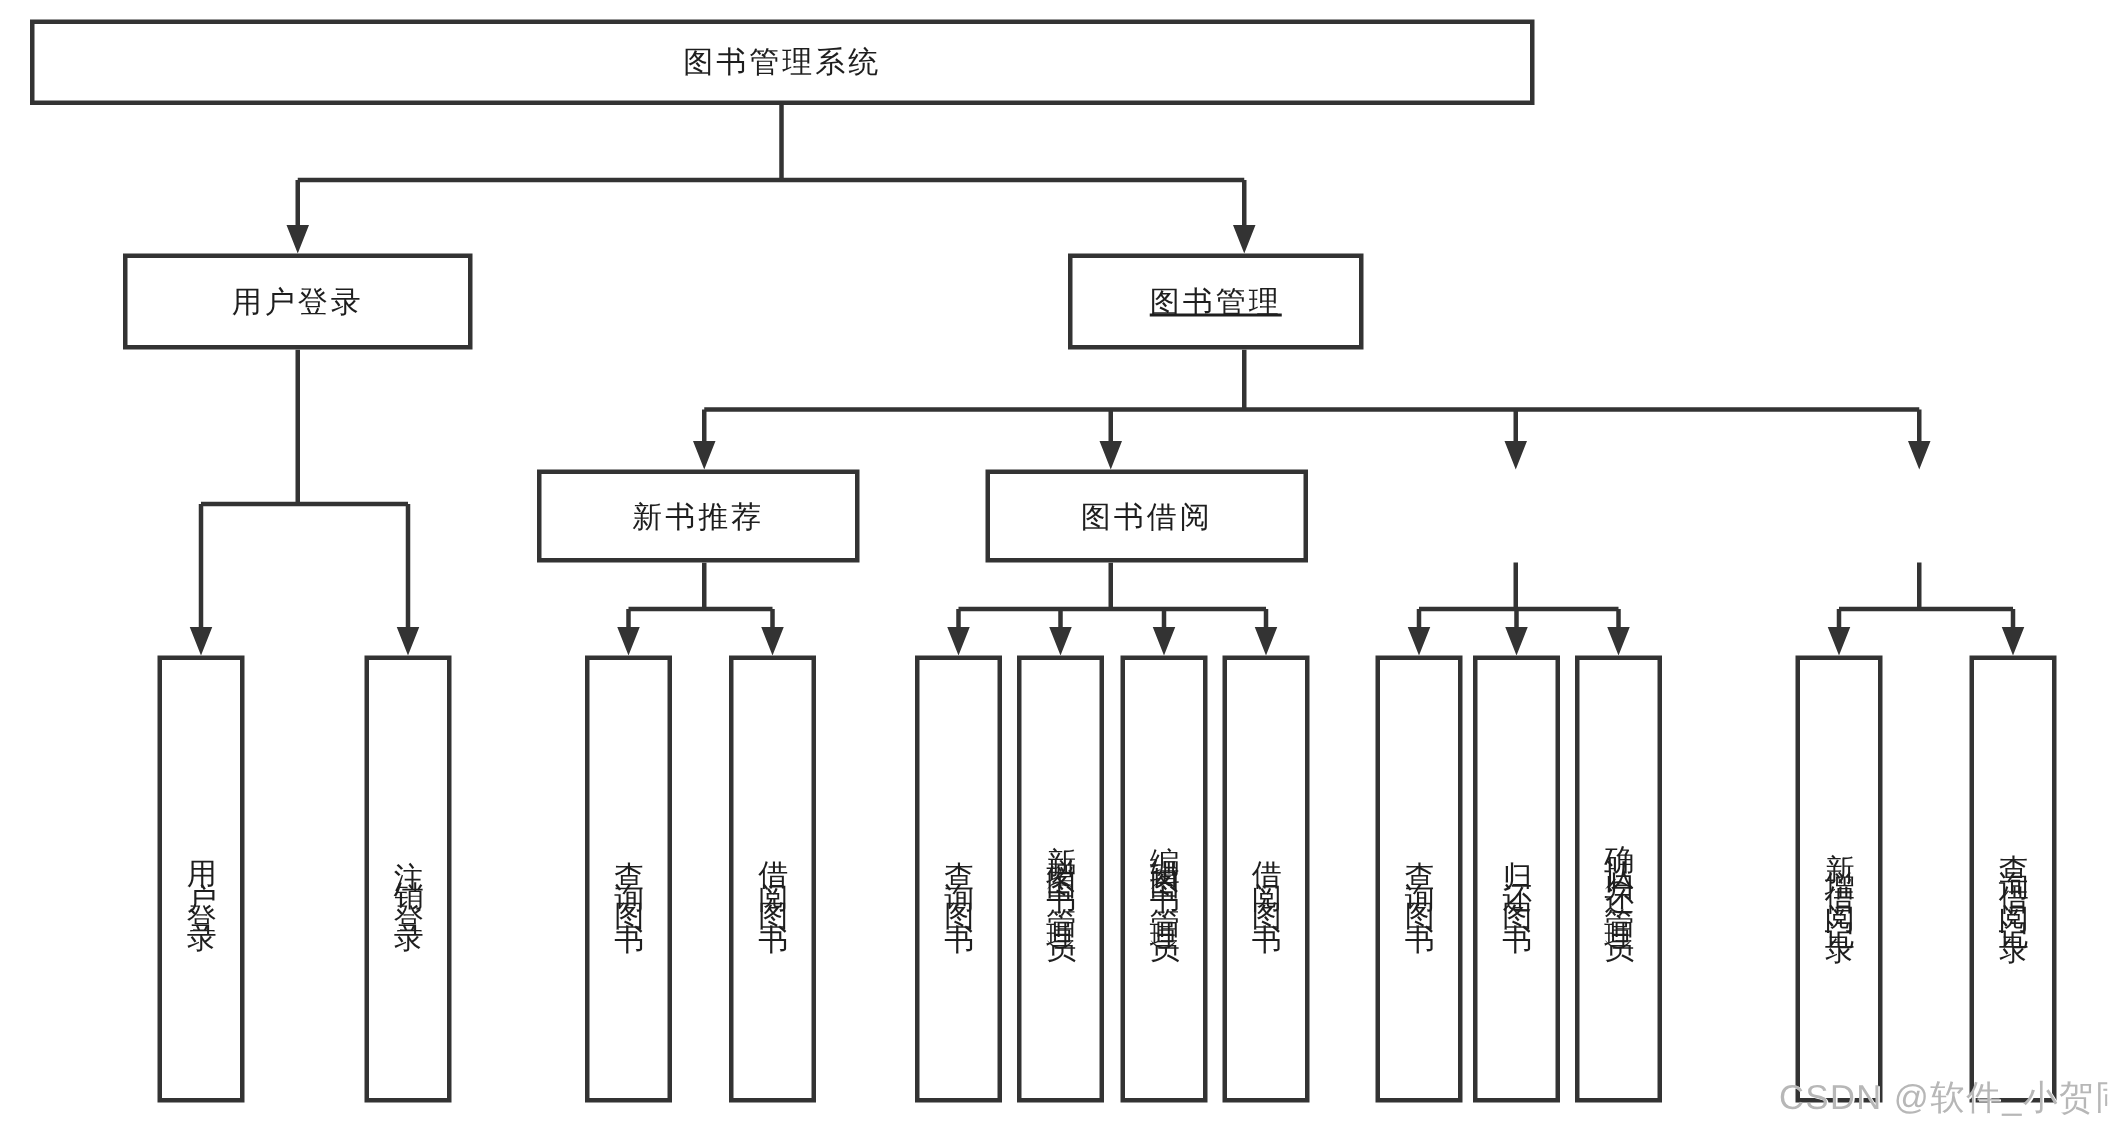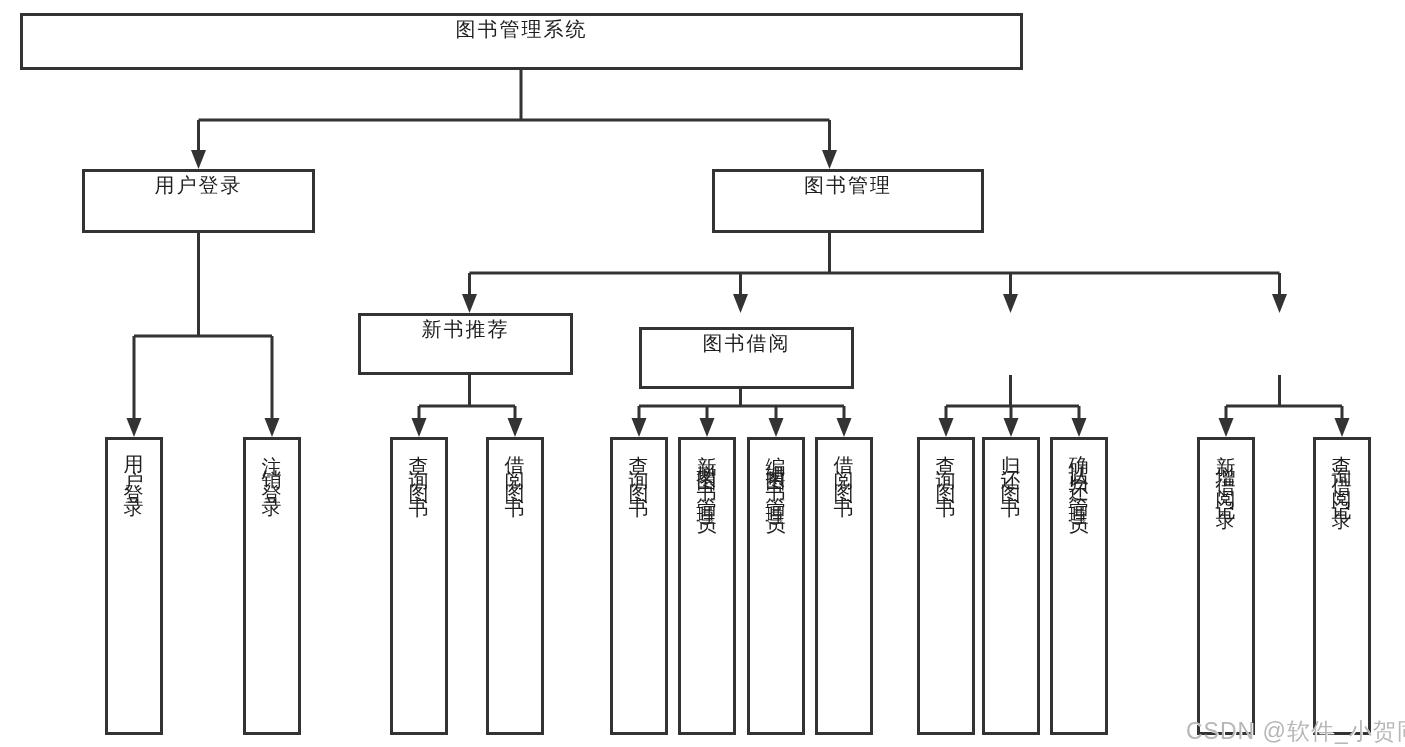--- a/index.html
+++ b/index.html
@@ -15,35 +15,35 @@
     position: absolute;
     left: 0; top: 0;
     width: 1405px; height: 747px;
   }
   .box {
     position: absolute;
     box-sizing: border-box;
     border: 3px solid #333333;
     background: #ffffff;
     display: flex;
-    align-items: flex-start;
+    align-items: center;
     justify-content: center;
     color: #1e1e1e;
   }
   .h-label {
     font-size: 20px;
     letter-spacing: 2px;
     white-space: nowrap;
   }
   .root   { left: 20px;   top: 13px;  width: 1003px; height: 57px; }
   .l2a    { left: 82px;   top: 169px; width: 233px;  height: 64px; }
-  .l2b    { left: 712px;  top: 169px; width: 272px;  height: 64px; }
+  .l2b    { left: 712px;  top: 169px; width: 197px;  height: 64px; text-decoration: underline; }
   .l3     { top: 313px; width: 215px; height: 62px; }
   .l3a    { left: 358px;  }
-  .l3b    { left: 639px; margin-top: 14px;  }
+  .l3b    { left: 657px;  }
   .l3c    { left: 903px;  }
   .l3d    { left: 1172px; }
   .leaf   { top: 437px; width: 58px; height: 298px; }
   .lf1  { left: 105px;  }
   .lf2  { left: 243px;  }
   .lf3  { left: 390px;  }
   .lf4  { left: 486px;  }
   .lf5  { left: 610px;  }
   .lf6  { left: 678px;  }
   .lf7  { left: 747px;  }

